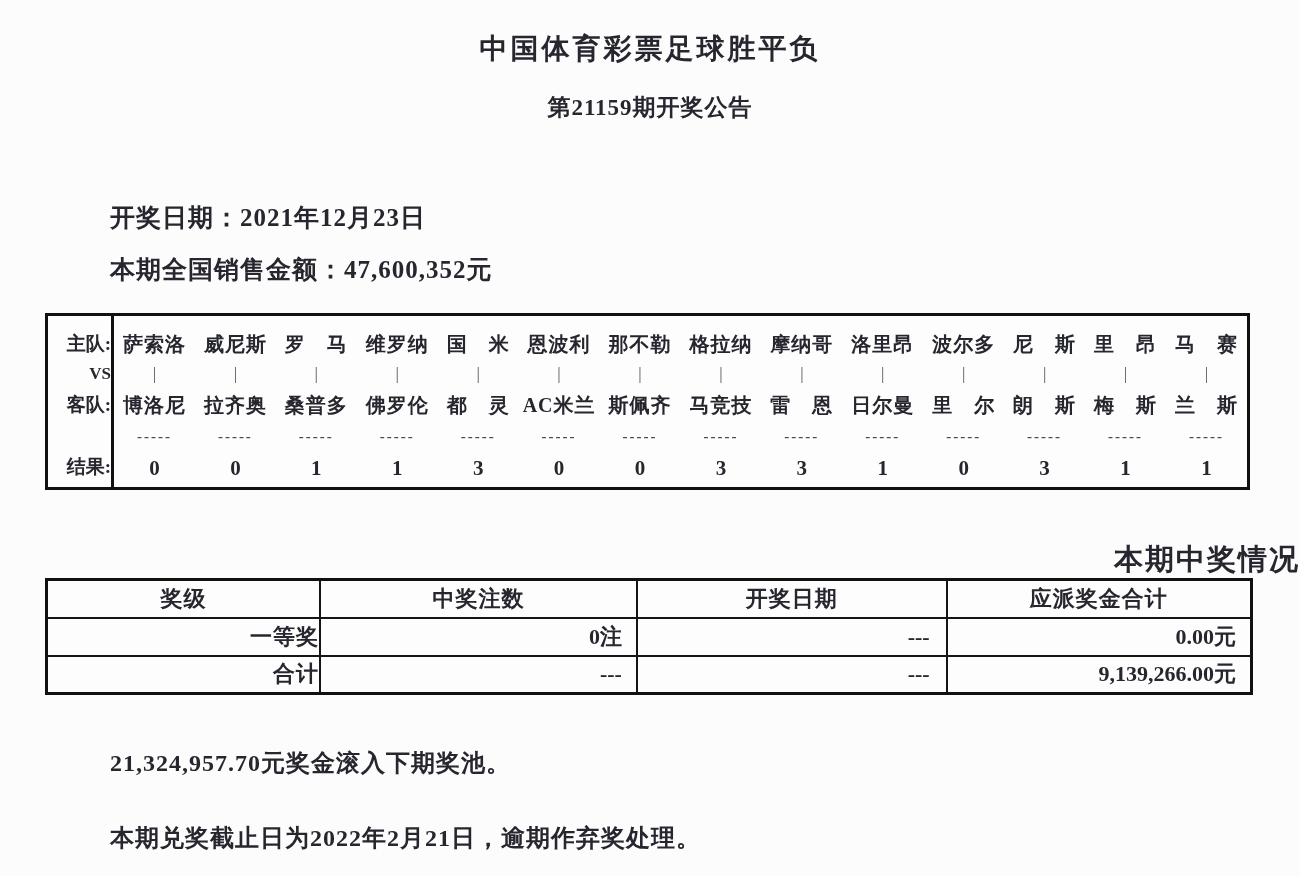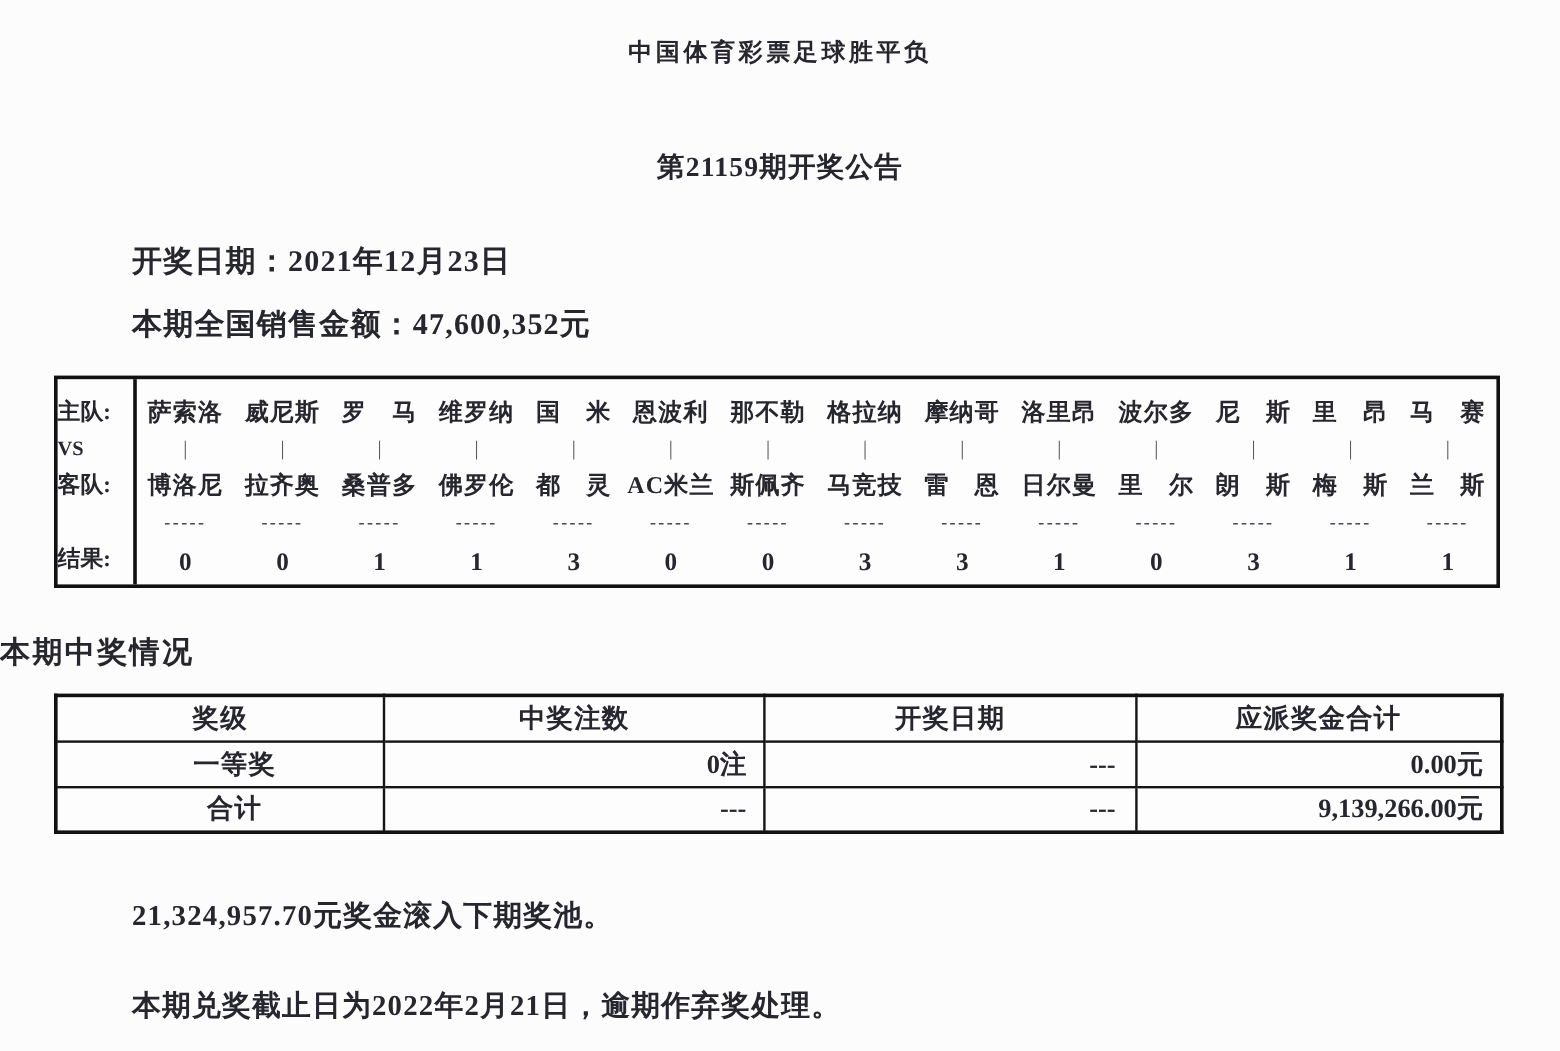--- a/index.html
+++ b/index.html
@@ -8,77 +8,77 @@
     background:#fbfbfb;
     font-family:"Liberation Serif","DejaVu Serif",serif;
     color:#26262e;
     font-weight:700;
     overflow:hidden;
   }
   .page { position:relative; width:1300px; height:876px; background:#fcfcfc; }
 
   .title {
     position:absolute; top:30px; left:0; width:100%;
-    text-align:center; font-size:20px; letter-spacing:3px;
+    text-align:center; font-size:28px; letter-spacing:3px;
   }
   .subtitle {
     position:absolute; top:92px; left:0; width:100%;
-    text-align:center; font-size:23px; letter-spacing:1px;margin-top:32px;
+    text-align:center; font-size:23px; letter-spacing:1px;
   }
   .info-line { position:absolute; left:110px; font-size:25px; letter-spacing:1px; }
   .date-line  { top:201px; }
   .sales-line { top:253px; }
 
   
   .match-table {
     position:absolute; left:45px; top:313px;
     width:1205px; height:177px;
     border:3px solid #111;
     display:flex; background:#fdfdfd;
   }
   .label-col {
     width:66px; flex:0 0 66px;
     border-right:3px solid #111;
-    display:flex; flex-direction:column; align-items:flex-start;
+    display:flex; flex-direction:column; align-items:flex-end;
     padding-top:14px; font-size:19px;
   }
   .label-col .home-lbl   { height:28px; line-height:28px; }
   .label-col .vs-lbl     { height:32px; line-height:32px; font-size:17px; }
   .label-col .away-lbl   { height:30px; line-height:30px; }
   .label-col .result-lbl { margin-top:auto; height:35px; line-height:30px; }
   .match-cols { flex:1; display:flex; }
   .match {
     flex:1; display:flex; flex-direction:column;
     text-align:center; padding-top:14px;
   }
   .match .home   { height:28px; line-height:28px; font-size:20px; letter-spacing:1px; }
   .match .bar    { height:32px; line-height:32px; font-size:17px; color:#55555c; font-weight:400; }
   .match .away   { height:30px; line-height:30px; font-size:20px; letter-spacing:1px; }
   .match .dashes { height:32px; line-height:32px; font-size:15px; color:#4a4a52; letter-spacing:2px; }
   .match .result { flex:1; line-height:32px; font-size:21px; }
 
   .prize-heading {
-    position:absolute; top:527px; left:0; width:100%;
-    text-align:left; font-size:25px; letter-spacing:2px;
+    position:absolute; top:540px; left:0; width:100%;
+    text-align:right; font-size:29px; letter-spacing:2px;
   }
 
   
   .prize-table {
     position:absolute; left:45px; top:578px; width:1208px;
     border-collapse:collapse; background:#fdfdfd;
     border:3px solid #111;
     table-layout:fixed;
   }
   .prize-table th, .prize-table td {
     border:2px solid #151515;
     height:38px; font-size:22px; font-weight:700;
     white-space:nowrap; overflow:hidden;
   }
   .prize-table th { text-align:center; letter-spacing:1px; }
-  .prize-table td.c0 { text-align:center; letter-spacing:1px;padding-left:24px; }
+  .prize-table td.c0 { text-align:right; letter-spacing:1px;padding-left:24px; }
   .prize-table td.c1 { text-align:right; padding-right:14px; }
   .prize-table td.c2 { text-align:right; padding-right:16px; }
   .prize-table td.c3 { text-align:right; padding-right:14px; }
 
   .footer-line { position:absolute; left:110px; font-size:24px; letter-spacing:1px; }
   .rollover { top:747px; }
   .deadline { top:822px; }
 </style>
 </head>
 <body>

